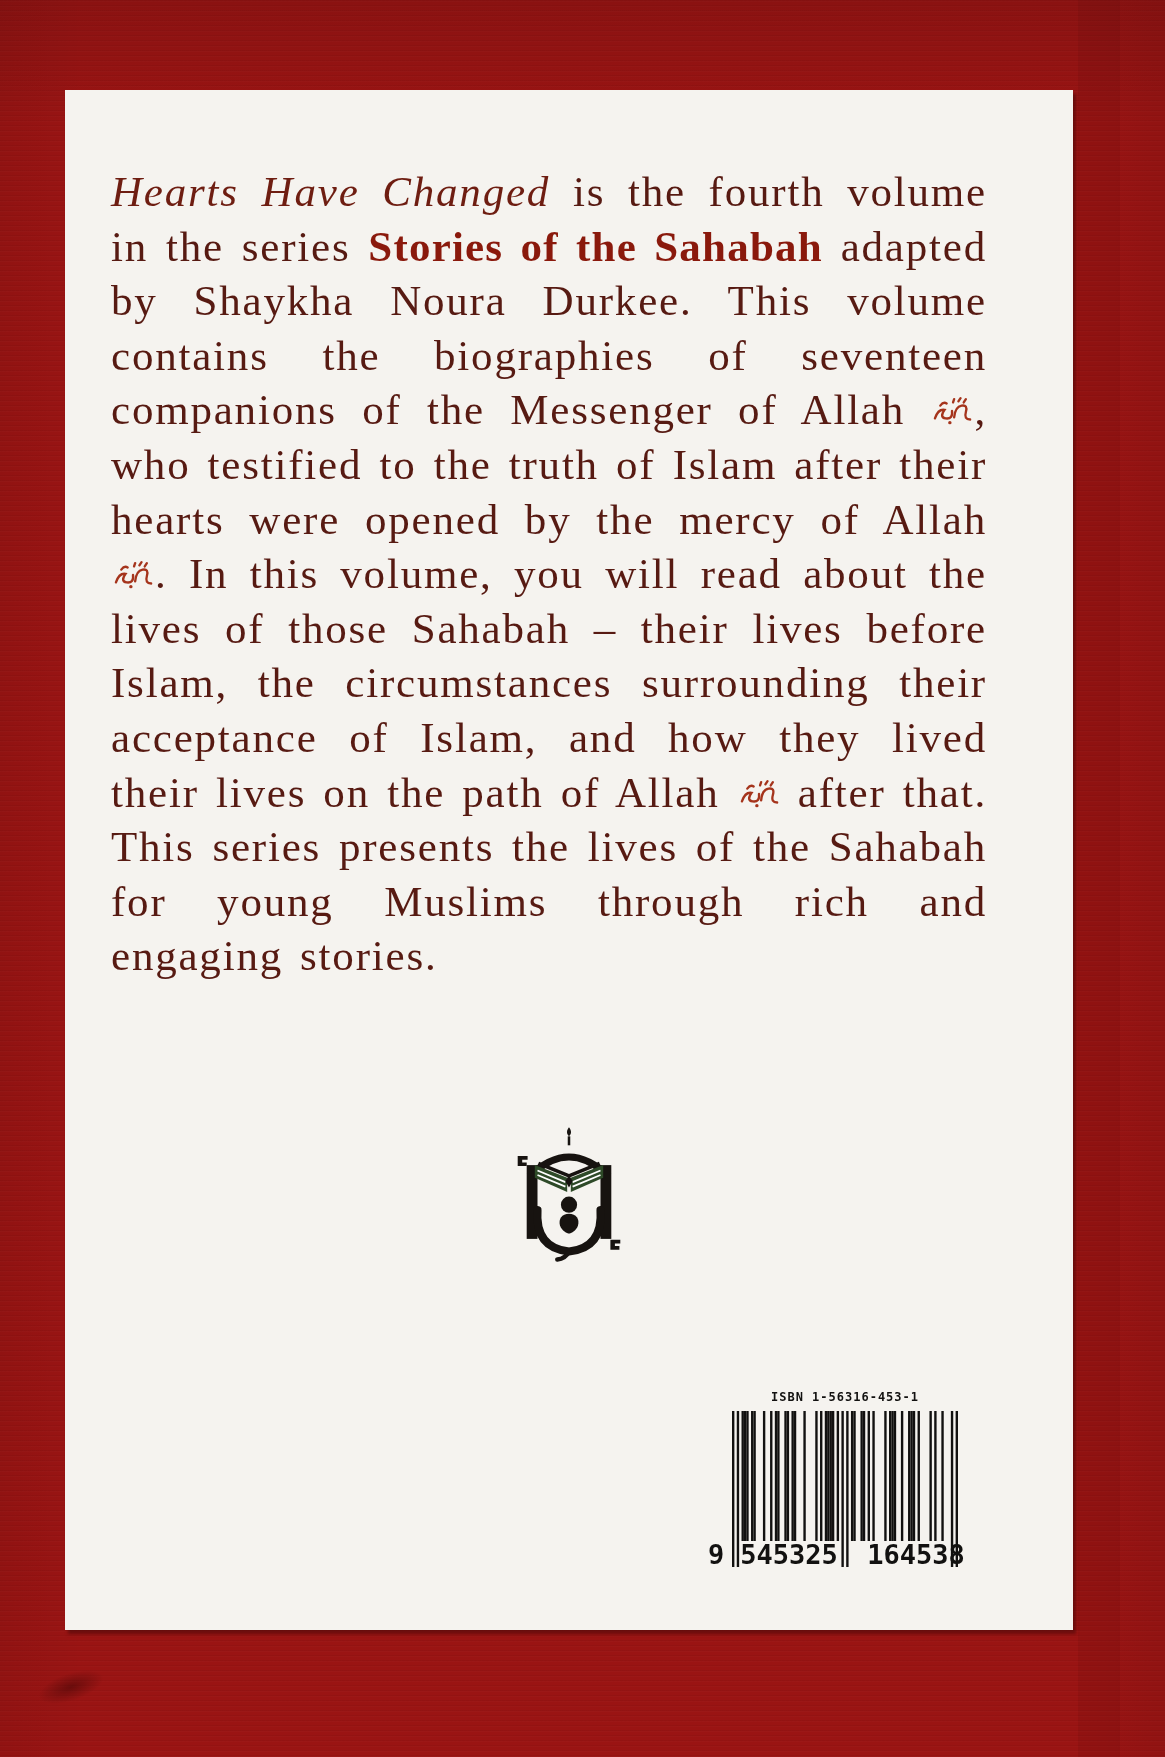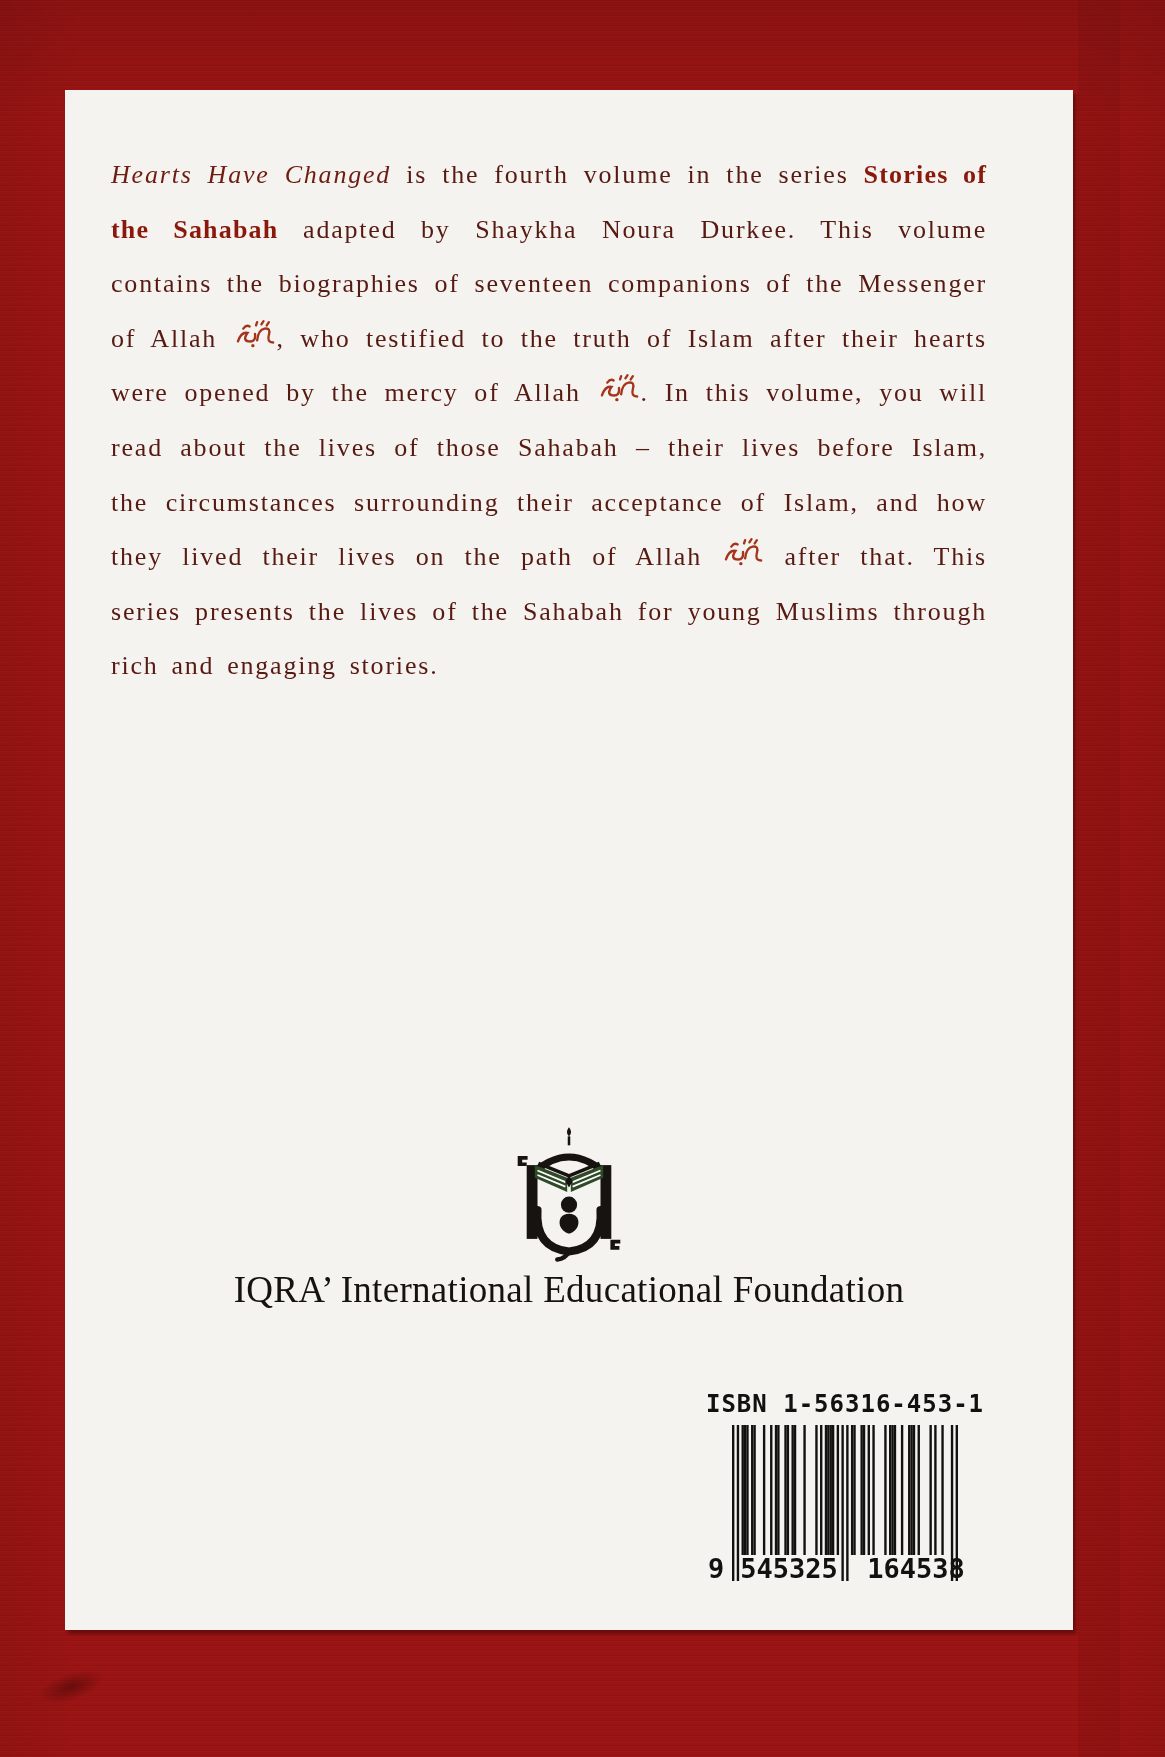--- a/index.html
+++ b/index.html
@@ -17,21 +17,21 @@
   .fabric-mark{position:absolute;left:34px;top:1672px;width:74px;height:30px;
     background:radial-gradient(ellipse at center, rgba(35,0,0,.4), rgba(35,0,0,0) 65%);
     transform:rotate(-18deg);}
   .panel{
     position:absolute;left:65px;top:90px;width:1008px;height:1540px;
     background:var(--panel);
     box-shadow:3px 4px 3px rgba(60,6,6,.5);
   }
   .blurb{
     position:absolute;left:46px;top:32px;width:876px;
-    font-size:26px;line-height:54.6px;
+    font-size:43px;line-height:54.6px;
     letter-spacing:1.8px;word-spacing:4.5px;
     color:var(--ink);
     text-align:justify;
   }
   .seg-normal{}
   .seg-title{font-style:italic;color:var(--ink-title);}
   .seg-series{font-weight:bold;color:var(--ink-series);letter-spacing:1.2px;}
   .honorific{display:inline-block;width:44px;height:32px;vertical-align:-4px;color:var(--honorific);}
   .logo{position:absolute;left:50%;top:1032px;transform:translateX(-50%);width:108px;height:142px;}
   .logo .ink{fill:var(--logo-ink);}
@@ -40,21 +40,21 @@
   .logo .page-line{stroke:#ffffff;stroke-width:2;fill:none;}
   .publisher{
     position:absolute;left:0;top:1178px;width:100%;
     text-align:center;font-size:37px;letter-spacing:.3px;
     color:var(--publisher-ink);
   }
   .barcode{position:absolute;left:635px;top:1300px;width:290px;}
   .isbn-label{
     width:100%;text-align:center;
     font-family:"DejaVu Sans Mono","Liberation Mono",monospace;
-    font-weight:bold;font-size:24px;letter-spacing:1px;
+    font-weight:bold;font-size:12px;letter-spacing:1px;
     color:var(--barcode-ink);
   }
   .bars-wrap{position:relative;margin:7px auto 0;width:226px;height:162px;}
   .bars-wrap svg{position:absolute;left:0;top:0;fill:var(--barcode-ink);}
   .bc-digit{
     position:absolute;top:128px;
     font-family:"DejaVu Sans Mono","Liberation Mono",monospace;
     font-weight:bold;font-size:27px;color:var(--barcode-ink);
   }
   .bc-lead{left:-24px;}
@@ -122,21 +122,20 @@
       <path class="page-line" d="M95 50 L64 63 M95 55 L64 68"></path>
       <polygon class="ink" points="60,55 64,62 60,69 56,62"></polygon>
 
       <circle class="ink" cx="60" cy="88" r="9"></circle>
       <path class="ink" d="M60 98 c8 0 12 6 10 13 c-2 6 -8 9 -10 9 c-2 0 -8 -3 -10 -9 c-2 -7 2 -13 10 -13 z"></path>
 
       <path class="ink-line" stroke-width="9" stroke-linecap="round" d="M25 94 Q22 136 60 140 Q98 136 95 94"></path>
       <path class="ink-line" stroke-width="5" stroke-linecap="round" d="M60 140 q-4 8 -13 9"></path>
     </svg>
 
-    <div class="publisher">IQRA’ International Educational Foundation</div>
 
     <div class="barcode">
       <div class="isbn-label">ISBN 1-56316-453-1</div>
       <div class="bars-wrap">
         <svg width="226" height="158" viewBox="0 0 226 158">
             <rect x="0.00" y="0" width="2.38" height="156"></rect>
             <rect x="4.76" y="0" width="2.38" height="156"></rect>
             <rect x="9.52" y="0" width="2.38" height="130"></rect>
             <rect x="11.89" y="0" width="2.38" height="130"></rect>
             <rect x="14.27" y="0" width="2.38" height="130"></rect>

